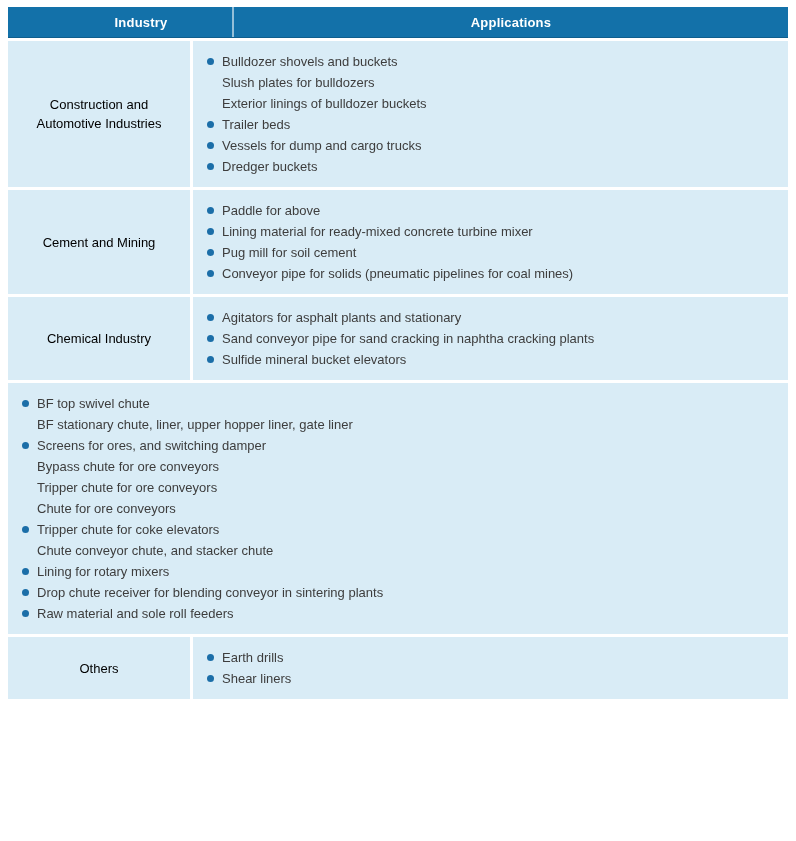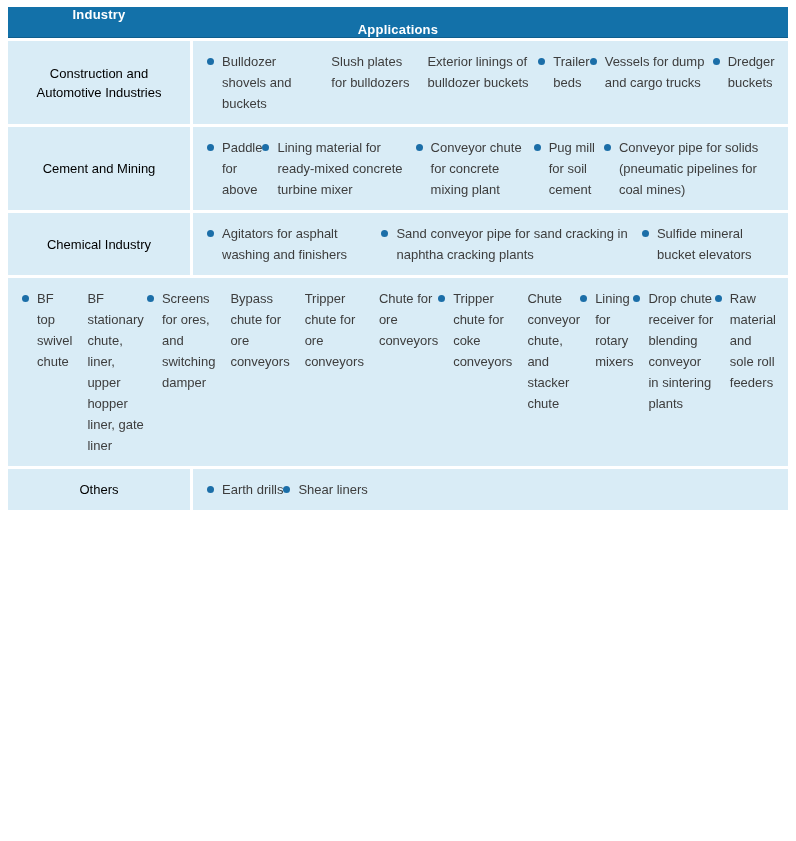--- a/index.html
+++ b/index.html
@@ -19,24 +19,25 @@
     padding: 7px 8px 0 8px;
   }
   .industry-table {
     display: flex;
     flex-direction: column;
     row-gap: 3px;
     background: #ffffff;
   }
   .header-row {
     display: flex;
-    flex-direction: column;
+    flex-direction: row;
     height: 30px;
     background: #1371a9;
     border-bottom: 1px solid #0f5e8d;
+    padding-left: 42px;
   }
   .header-cell {
     display: flex;
     align-items: center;
     justify-content: center;
     color: #ffffff;
     font-size: 13px;
     font-weight: 700;
     letter-spacing: 0.2px;
   }
@@ -68,20 +69,21 @@
     box-sizing: border-box;
   }
   .applications-cell {
     flex: 1;
     background: #d9ecf6;
     padding: 10px 12px 10px 14px;
     box-sizing: border-box;
   }
   .applications-list {
     display: flex;
+    flex-direction: column;
   }
   .application-item {
     display: flex;
     flex-direction: row;
     align-items: flex-start;
     line-height: 21px;
     font-size: 13px;
     color: #3d3d3d;
   }
   .application-item.bulleted { margin-top: 0; }
@@ -156,45 +158,41 @@
   <div class="application-item bulleted">
     <span class="bullet"></span>
     <span class="application-text">Paddle for above</span>
   </div>
 
   <div class="application-item bulleted">
     <span class="bullet"></span>
     <span class="application-text">Lining material for ready-mixed concrete turbine mixer</span>
   </div>
 
-  <div class="application-item bulleted">
-    <span class="bullet"></span>
-    <span class="application-text">Conveyor chute for concrete mixing plant</span>
-  </div>
 
   <div class="application-item bulleted">
     <span class="bullet"></span>
     <span class="application-text">Pug mill for soil cement</span>
   </div>
 
   <div class="application-item bulleted">
     <span class="bullet"></span>
     <span class="application-text">Conveyor pipe for solids (pneumatic pipelines for coal mines)</span>
   </div>
 </div>
     </div>
   </div>
 
   <div class="body-row">
     <div class="industry-cell">Chemical Industry</div>
     <div class="applications-cell">
       <div class="applications-list">
   <div class="application-item bulleted">
     <span class="bullet"></span>
-    <span class="application-text">Agitators for asphalt washing and finishers</span>
+    <span class="application-text">Agitators for asphalt plants and stationary</span>
   </div>
 
   <div class="application-item bulleted">
     <span class="bullet"></span>
     <span class="application-text">Sand conveyor pipe for sand cracking in naphtha cracking plants</span>
   </div>
 
   <div class="application-item bulleted">
     <span class="bullet"></span>
     <span class="application-text">Sulfide mineral bucket elevators</span>
@@ -232,21 +230,21 @@
     <span class="application-text">Tripper chute for ore conveyors</span>
   </div>
 
   <div class="application-item">
     <span class="bullet"></span>
     <span class="application-text">Chute for ore conveyors</span>
   </div>
 
   <div class="application-item bulleted">
     <span class="bullet"></span>
-    <span class="application-text">Tripper chute for coke conveyors</span>
+    <span class="application-text">Tripper chute for coke elevators</span>
   </div>
 
   <div class="application-item">
     <span class="bullet"></span>
     <span class="application-text">Chute conveyor chute, and stacker chute</span>
   </div>
 
   <div class="application-item bulleted">
     <span class="bullet"></span>
     <span class="application-text">Lining for rotary mixers</span>

